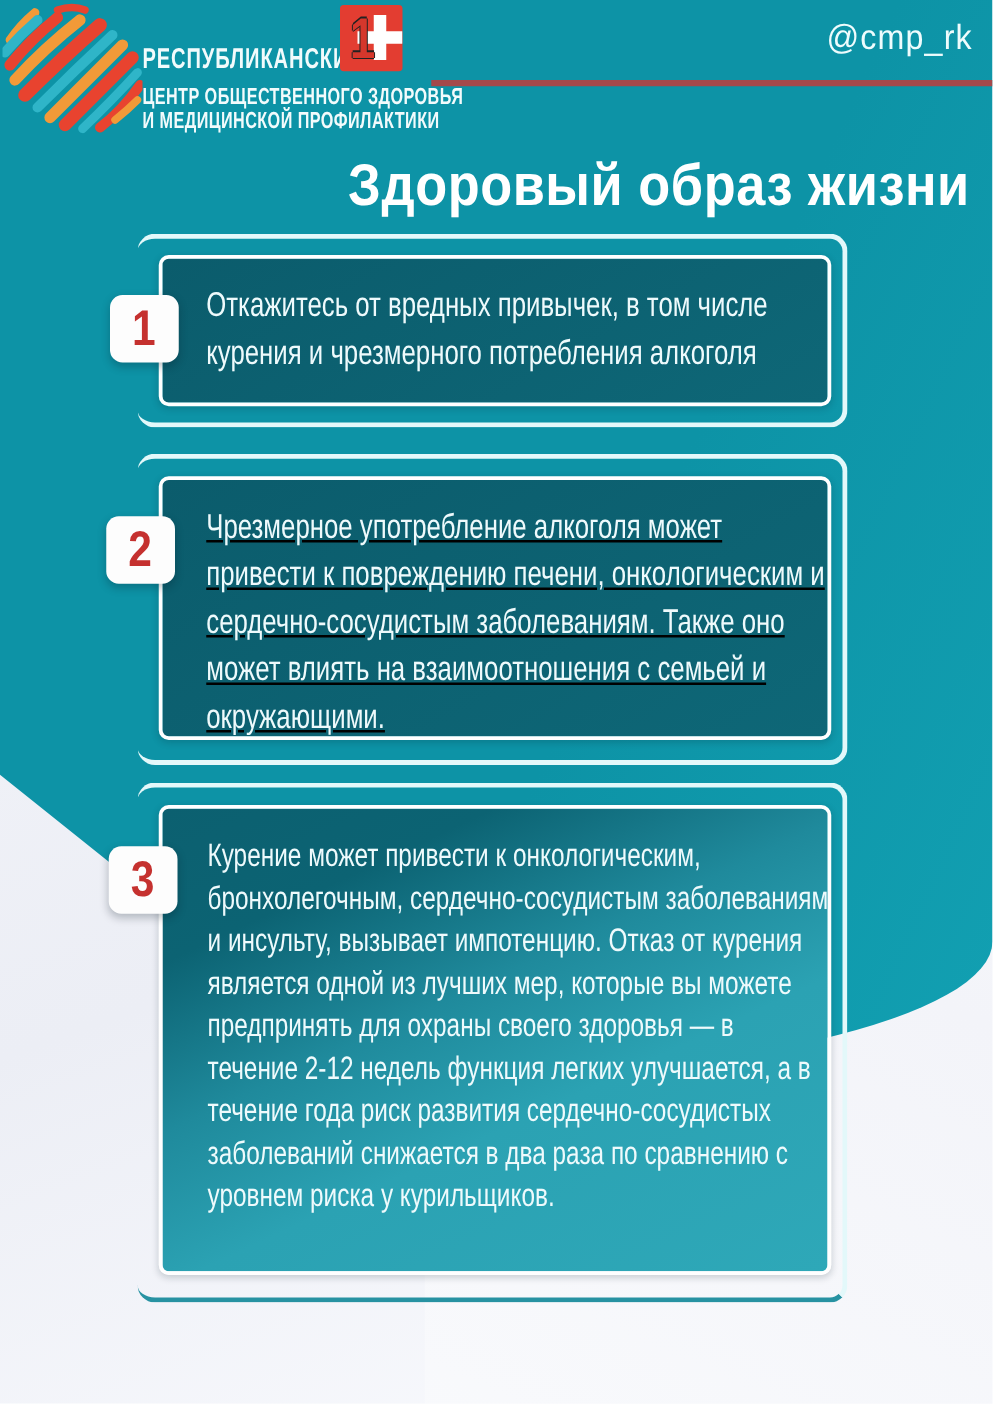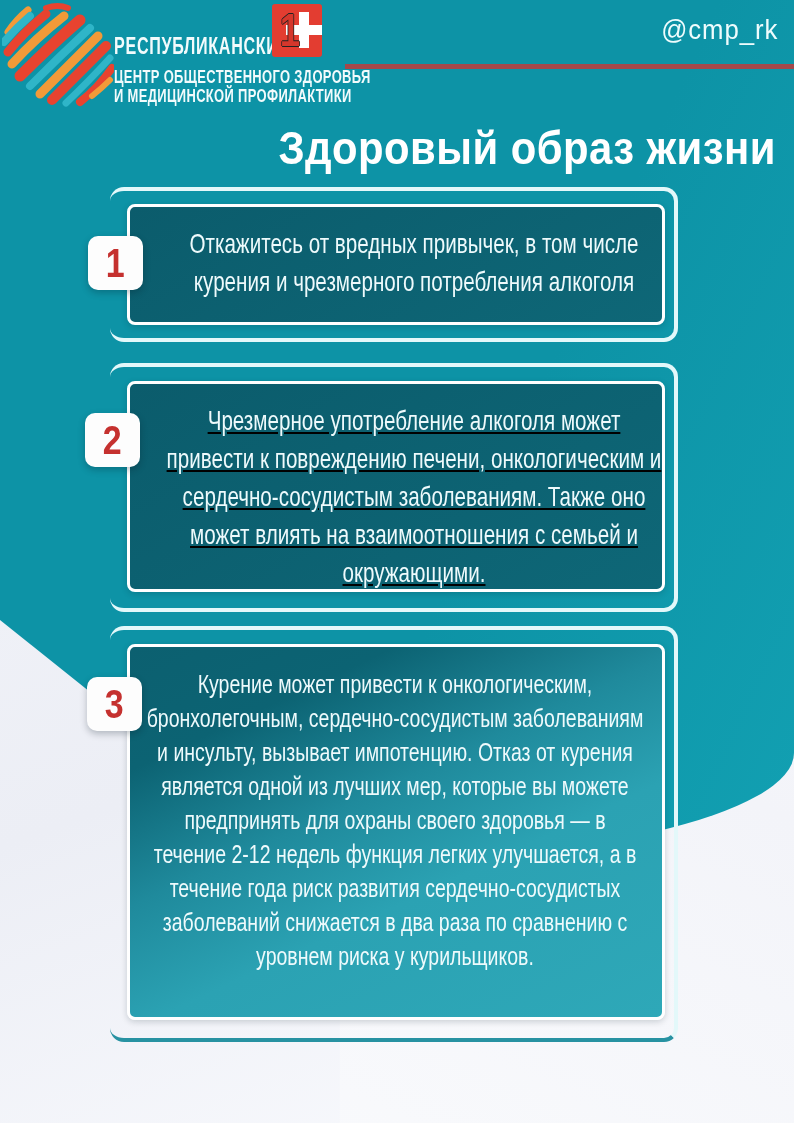--- a/index.html
+++ b/index.html
@@ -51,34 +51,33 @@
     position:absolute;left:110px;width:564px;
     border:4px solid #e3f8fa;border-left:0;border-radius:14px;
   }
   .frame1{top:187px;height:147px;}
   .frame2{top:363px;height:241px;}
   .frame3{top:626px;height:408px;border-bottom-color:#2792a2;}
   .card{
     position:absolute;left:127px;width:532px;
     border:3px solid #ffffff;border-radius:8px;
     box-shadow:0 2px 6px rgba(0,30,40,0.18);
-    text-align:center;
   }
   .card1{top:204px;height:115px;background:linear-gradient(150deg,#0b5c6c,#0e6777);}
   .card2{top:381px;height:205px;background:linear-gradient(150deg,#0b5c6c,#0e6777);text-decoration:underline;}
   .card3{top:644px;height:370px;
     background:linear-gradient(155deg,#0c6070 0%,#0c6373 20%,#1f8a9c 42%,#2ba2b3 62%,#2ea8b8 100%);}
   .card p{
     margin:0;color:#eefafc;font-weight:400;
     transform:scaleX(0.75);transform-origin:left top;width:664px;
   }
   .card1 p,.card2 p{font-size:27.5px;line-height:38px;}
   .card3 p{font-size:26px;line-height:34px;}
   .card .pad{padding:18px 0 0 35px;}
-  .card3 .pad{padding:20px 0 0 16px;}
+  .card3 .pad{padding:20px 0 0 36px;}
   .badge{
     position:absolute;width:55px;height:54px;background:#fdfdfd;border-radius:10px;
     box-shadow:0 3px 7px rgba(0,20,30,0.25);
     display:flex;align-items:center;justify-content:center;
   }
   .badge span{
     font-size:40px;font-weight:700;color:#c5312f;
     transform:scaleX(0.85);
   }
   .badge1{left:88px;top:236px;}

